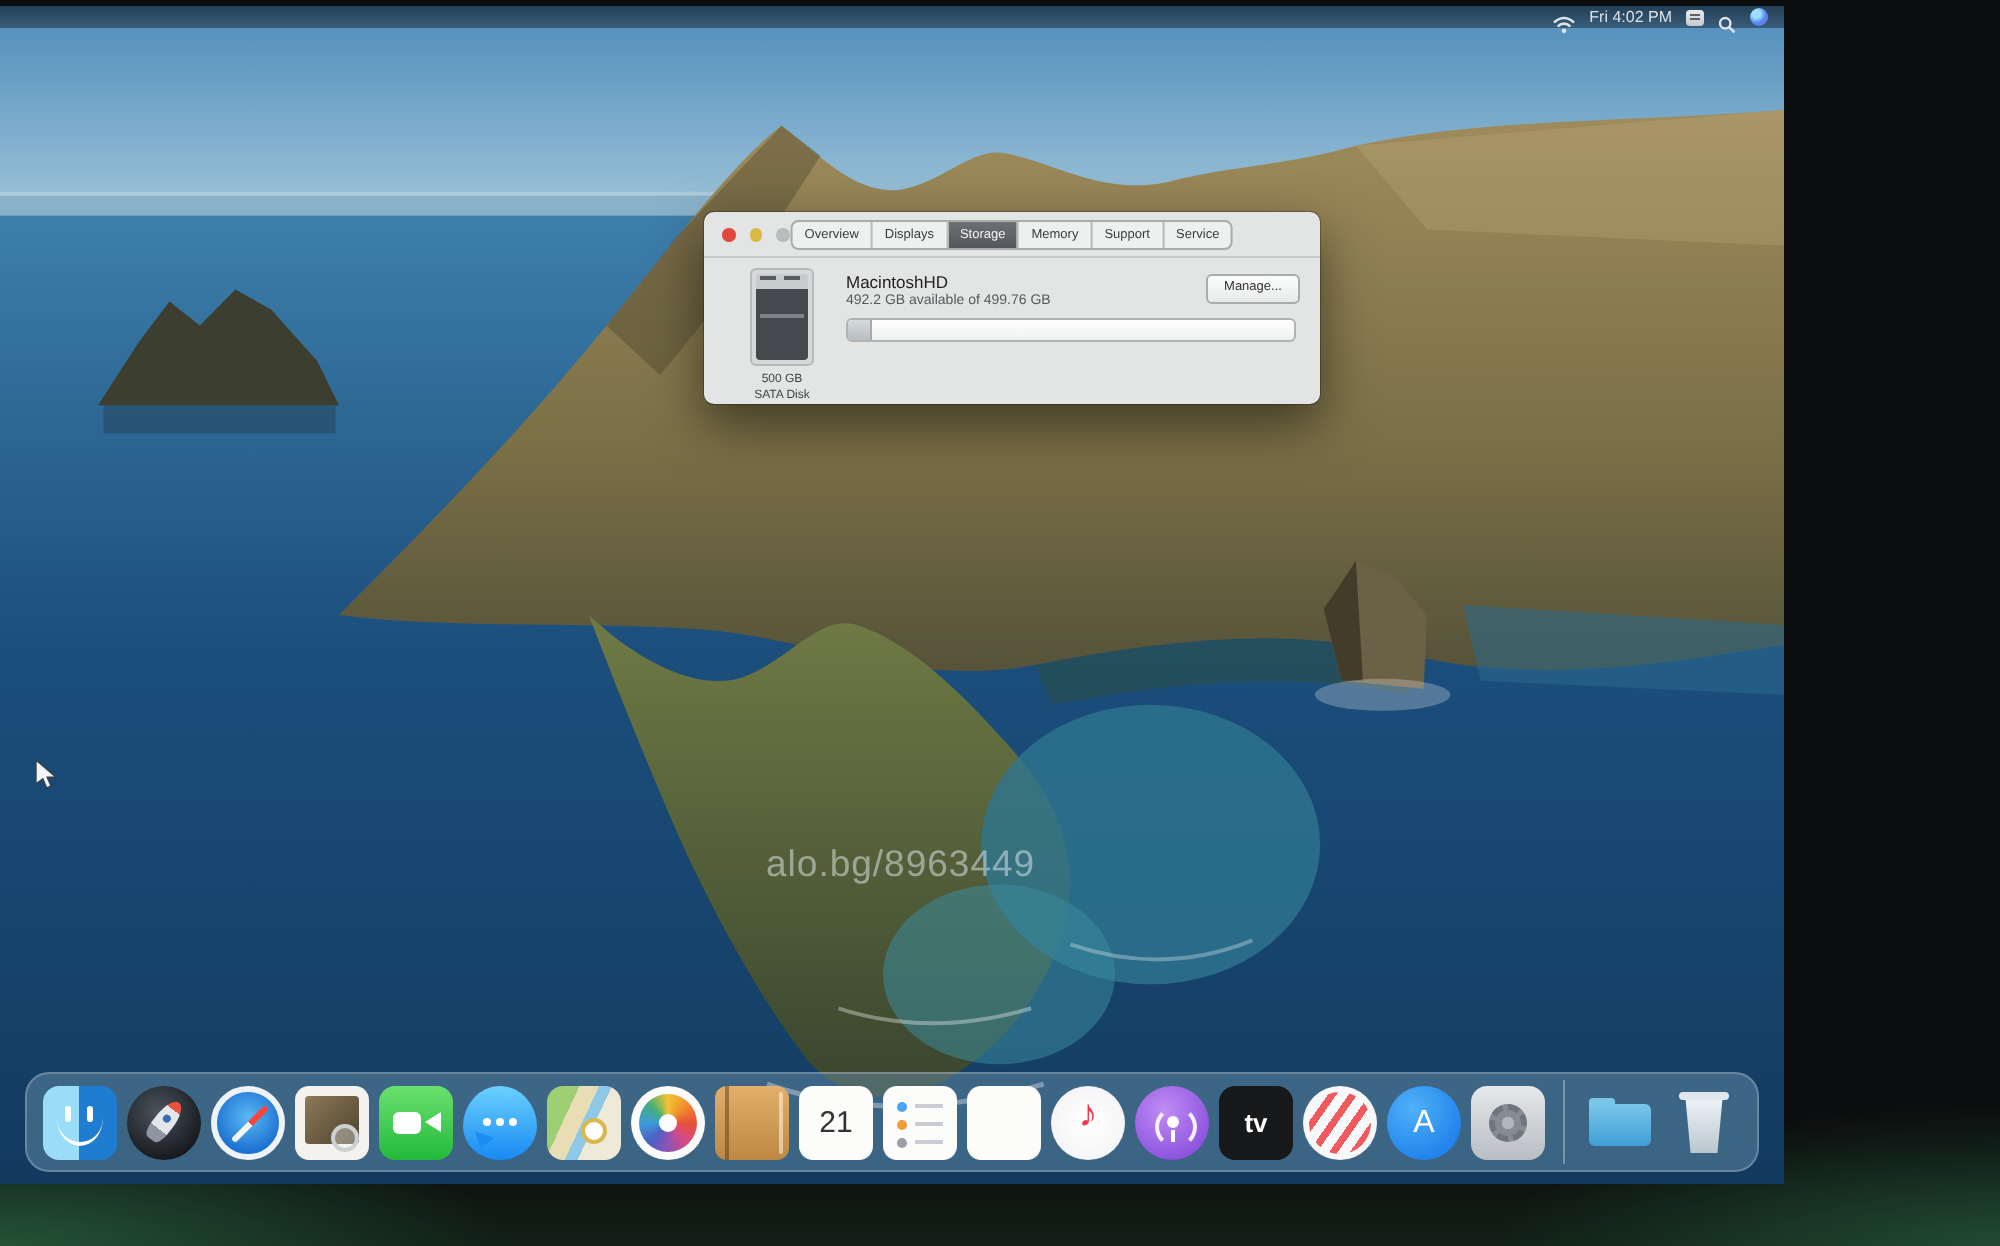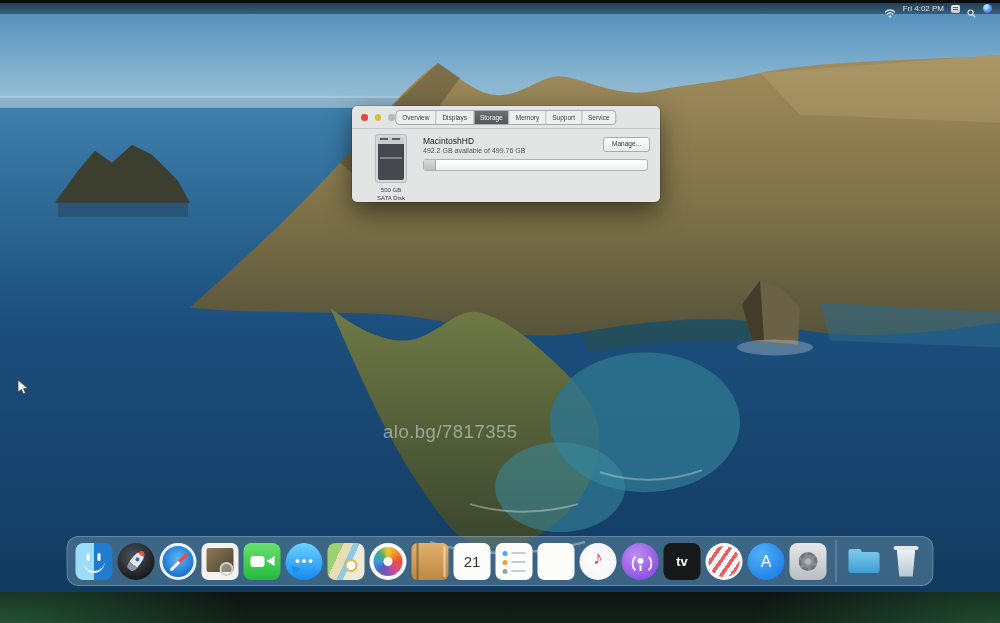--- a/index.html
+++ b/index.html
@@ -5,21 +5,21 @@
   html,body{margin:0;padding:0;}
   body{
     width:1000px;height:623px;position:relative;overflow:hidden;
     font-family:"Liberation Sans",sans-serif;
     background:
       radial-gradient(ellipse 420px 120px at 0% 100%, rgba(45,110,70,.65), transparent 60%),
       radial-gradient(ellipse 420px 120px at 100% 100%, rgba(45,110,70,.55), transparent 60%),
       linear-gradient(180deg,#0a0c0d 0%,#0b0d0e 92%,#122016 100%);
   }
   
-  .screen{position:absolute;left:0;top:3px;width:1000px;height:589px;overflow:hidden;background:#ef4444;}
+  .screen{position:absolute;left:0;top:3px;width:892px;height:589px;overflow:hidden;background:#ef4444;}
   .wallpaper{position:absolute;inset:0;width:100%;height:100%;}
   
   .menubar{position:absolute;left:0;top:0;width:100%;height:11px;
     background:linear-gradient(180deg,rgba(10,16,24,.62),rgba(20,30,42,.45));
     display:flex;align-items:center;justify-content:flex-end;gap:7px;padding-right:8px;box-sizing:border-box;}
   .menubar .clock{font-size:8px;color:#dde3e8;line-height:11px;white-space:nowrap;}
   .mb-icon{display:inline-block;position:relative;}
   .mb-wifi{width:12px;height:9px;}
   .mb-input{width:9px;height:8px;background:linear-gradient(#e7ebee,#c3cad0);border-radius:2px;}
   .mb-input i{position:absolute;left:2px;top:2px;width:5px;height:1px;background:#5a6167;box-shadow:0 2px 0 #5a6167;}
@@ -245,21 +245,21 @@
       </div>
       <div class="vol-name">MacintoshHD</div>
       <div class="vol-avail">492.2 GB available of 499.76 GB</div>
       <div class="manage-btn">Manage...</div>
       <div class="storage-bar">
         <div class="storage-used" style="width:5%"></div>
       </div>
     </div>
   </div>
 
-  <div class="watermark">alo.bg/7817355</div>
+  <div class="watermark">alo.bg/8963449</div>
 
   <svg class="cursor" width="11" height="15" viewBox="0 0 11 15">
     <polygon points="0,0 0,12 3.4,9.4 5.4,14 7.5,13 5.6,8.6 10,8.6" fill="#f2f4f6" stroke="#3a4048" stroke-width="0.7"></polygon>
   </svg>
 
   <div class="dock">
     <div class="di ic-finder">
         <span class="eyes"></span>
         <span class="smile"></span>
       </div>

